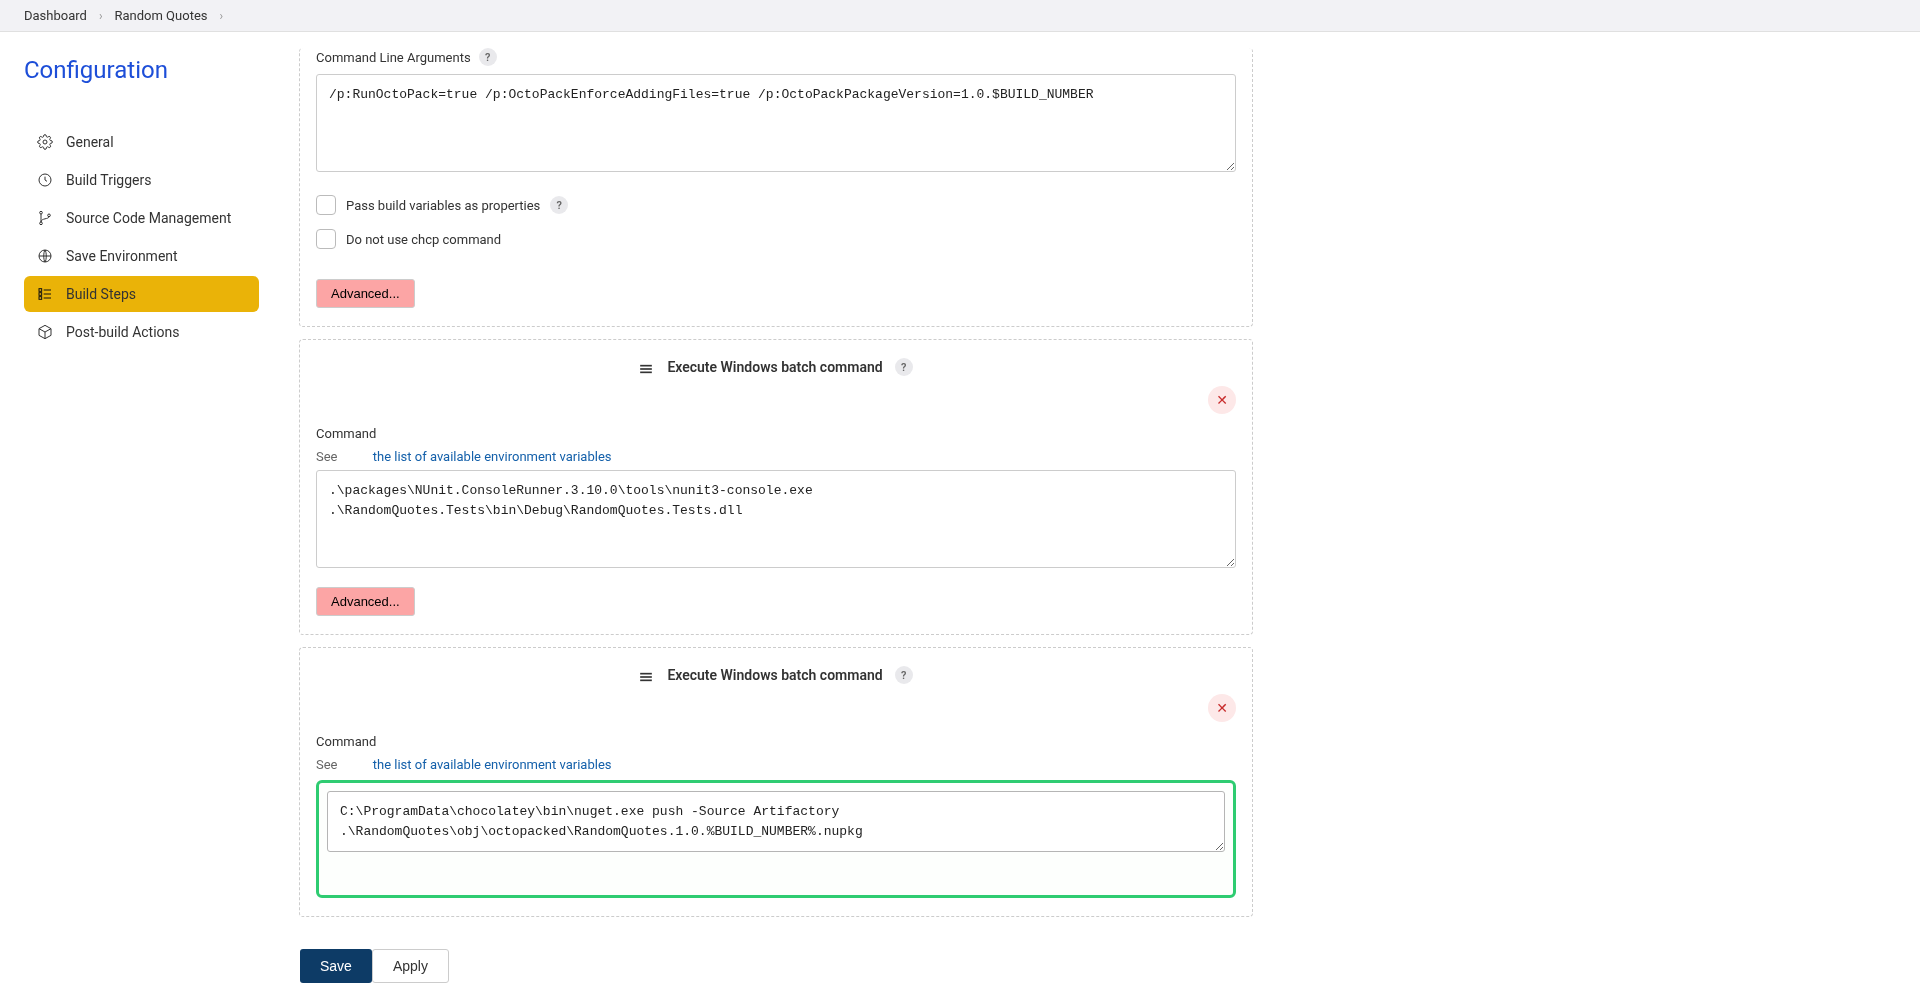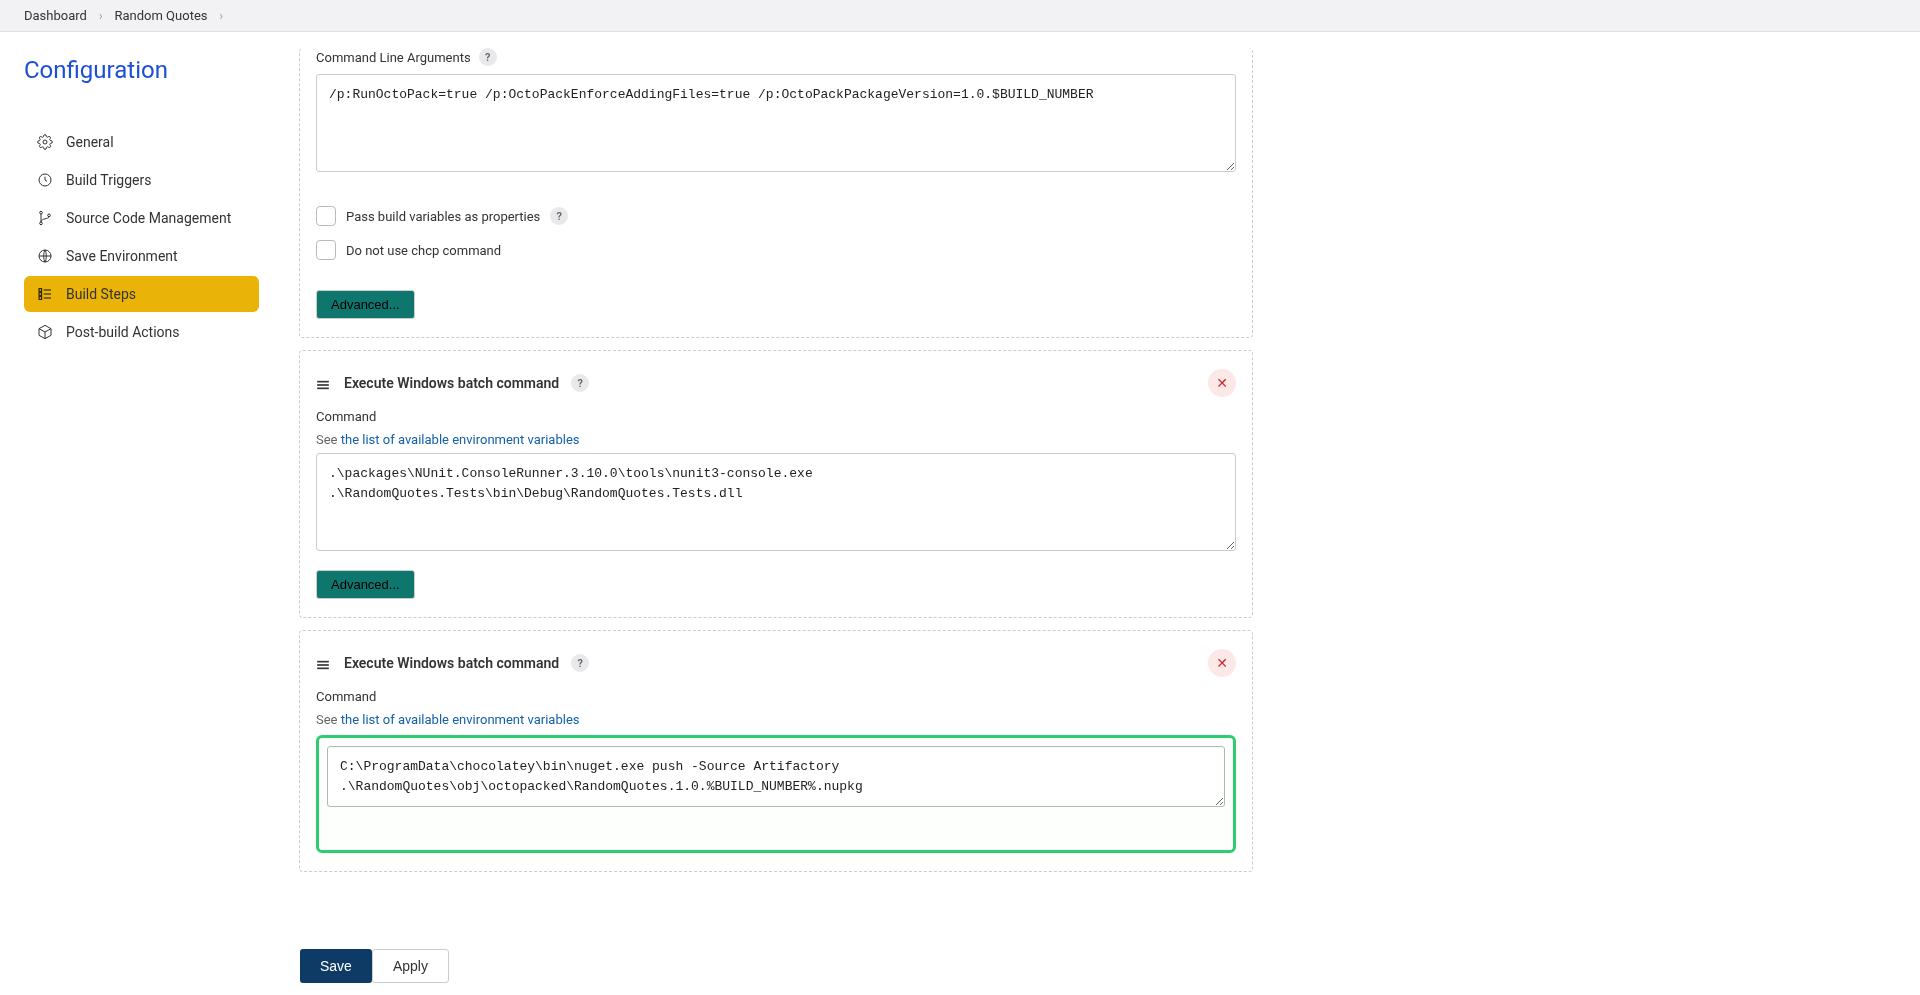--- a/index.html
+++ b/index.html
@@ -95,20 +95,21 @@
       background: #fff;
     }
     .step-header {
       display: flex;
       align-items: center;
       gap: 10px;
       margin-bottom: 12px;
     }
     .step-header-top {
       justify-content: space-between;
+      flex-direction: column;
     }
     .drag-handle {
       width: 16px;
       height: 12px;
       display: inline-block;
     }
     .drag-handle svg {
       width: 14px;
       height: 10px;
     }
@@ -151,20 +152,21 @@
       margin-bottom: 8px;
     }
     .field-sub {
       font-size: 13px;
       color: #666;
       margin-bottom: 6px;
     }
     .field-sub a {
       color: #1460aa;
       text-decoration: none;
+      margin-left: 32px;
     }
     .textarea {
       width: 100%;
       min-height: 98px;
       border: 1px solid #ccc;
       border-radius: 3px;
       padding: 10px 12px;
       font-family: "Consolas", "Monaco", "Courier New", monospace;
       font-size: 13px;
       resize: vertical;
@@ -183,21 +185,21 @@
       width: 20px;
       height: 20px;
       border: 1px solid #bbb;
       border-radius: 4px;
       cursor: pointer;
       background: #fff;
     }
     .advanced-btn {
       margin-top: 16px;
       border: 1px solid #ccc;
-      background: #0f766e;
+      background: #fca5a5;
       padding: 6px 14px;
       font-size: 13px;
       border-radius: 3px;
       cursor: pointer;
     }
     .highlight-box {
       border: 3px solid #2ecc71;
       border-radius: 6px;
       padding: 8px 8px 40px 8px;
       margin-top: 8px;
@@ -313,21 +315,21 @@
 
   <main class="content">
 
     <div class="step-block" style="border-top:none;padding-top:0;">
       <div class="field-label">
         <span>Command Line Arguments</span>
         <span class="help-badge">?</span>
       </div>
       <textarea class="textarea" style="">/p:RunOctoPack=true /p:OctoPackEnforceAddingFiles=true /p:OctoPackPackageVersion=1.0.$BUILD_NUMBER</textarea>
 
-      <div class="checkbox-row" style="margin-top:31px;">
+      <div class="checkbox-row" style="margin-top:20px;">
         <span class="checkbox-box"></span>
         <span>Pass build variables as properties</span>
         <span class="help-badge">?</span>
       </div>
 
       <div class="checkbox-row">
         <span class="checkbox-box"></span>
         <span>Do not use chcp command</span>
       </div>
 

